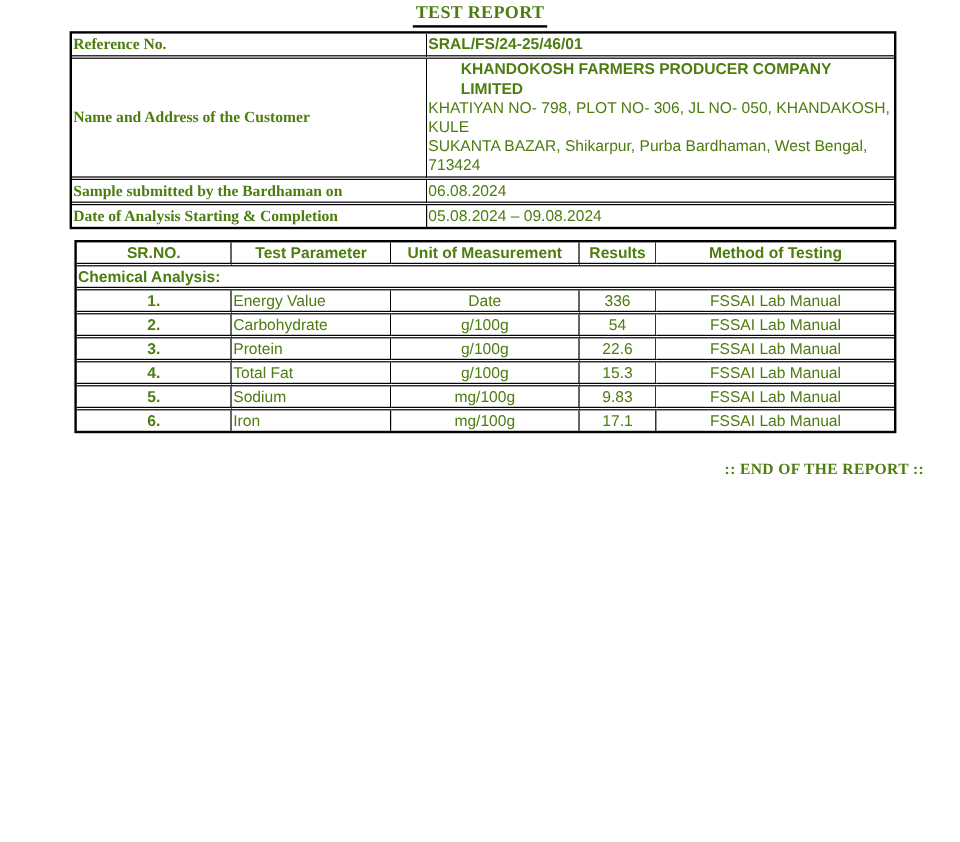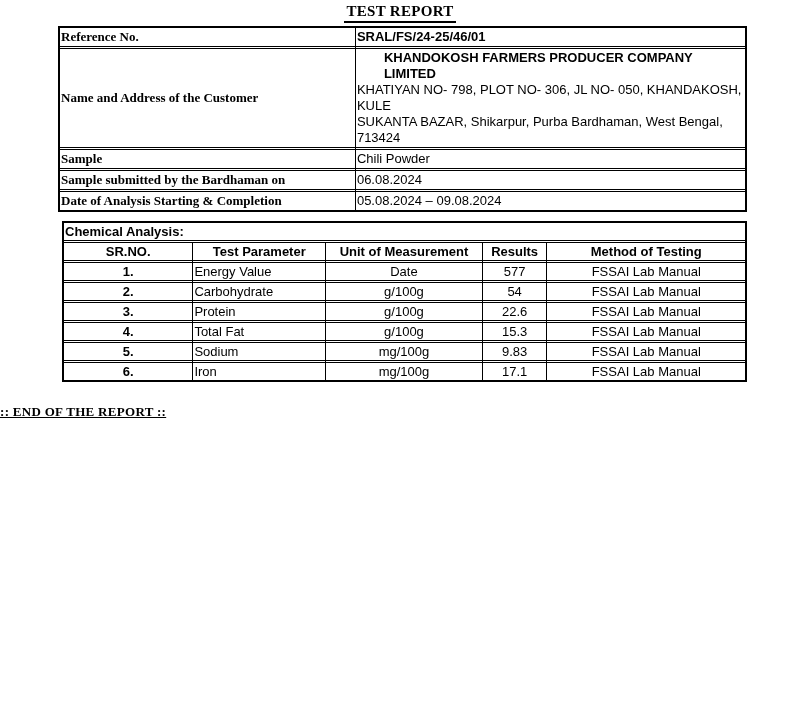--- a/index.html
+++ b/index.html
@@ -2,21 +2,21 @@
 <html><head>
 <meta charset="utf-8">
 <style>
   * { margin: 0; padding: 0; box-sizing: border-box; }
   html, body { background: #ffffff; }
   .page {
     position: relative;
     width: 800px;
     height: 702px;
     background: #ffffff;
-    color: #000000;
+    color: #4d7c0f;
     overflow: hidden;
     font-family: "Liberation Sans", sans-serif;
   }
   .doc-title, .result-title {
     text-align: center;
     font-family: "Liberation Serif", serif;
     font-weight: bold;
     font-size: 15px;
     letter-spacing: 0.3px;
   }
@@ -81,26 +81,25 @@
     font-weight: bold;
     height: 15px;
   }
   .cell-sr { font-weight: bold; }
   .cell-parameter { text-align: left; }
 
   
   .end-line {
     width: 770px;
     margin-top: 22px;
-    text-align: left;
+    text-align: right;
     font-family: "Liberation Serif", serif;
     font-weight: bold;
     font-size: 13px;
     letter-spacing: 0.3px;
-    text-decoration: underline;
   }
 </style>
 </head>
 <body>
 
 <div class="page">
 
   <div class="doc-title">
     <span class="title-underline">TEST REPORT</span>
   </div>
@@ -116,24 +115,20 @@
       <td class="company-name">SRAL/FS/24-25/46/01</td>
     </tr>
     <tr class="row-customer">
       <td>Name and Address of the Customer</td>
       <td>
         <div class="company-name">KHANDOKOSH FARMERS PRODUCER COMPANY LIMITED</div>
         <div>KHATIYAN NO- 798, PLOT NO- 306, JL NO- 050, KHANDAKOSH, KULE</div>
         <div>SUKANTA BAZAR, Shikarpur, Purba Bardhaman, West Bengal,</div>
         <div>713424</div>
       </td>
-    </tr>
-    <tr class="row-sample">
-      <td>Sample</td>
-      <td>Chili Powder</td>
     </tr>
     <tr class="row-submitted">
       <td>Sample submitted by the Bardhaman on</td>
       <td>06.08.2024</td>
     </tr>
     <tr class="row-dates">
       <td>Date of Analysis Starting &amp; Completion</td>
       <td>05.08.2024 – 09.08.2024</td>
     </tr>
   </tbody>
@@ -143,34 +138,34 @@
   <table class="result-table">
     <colgroup>
       <col style="width:19%">
         <col style="width:19.5%">
         <col style="width:23%">
         <col style="width:9.5%">
         <col style="width:29%">
     </colgroup>
     <tbody>
         <tr>
-      <td class="section-cell" colspan="5">Chemical Analysis:</td>
-    </tr>
-    <tr>
       <th>SR.NO.</th>
       <th>Test Parameter</th>
       <th>Unit of Measurement</th>
       <th>Results</th>
       <th>Method of Testing</th>
     </tr>
     <tr>
+      <td class="section-cell" colspan="5">Chemical Analysis:</td>
+    </tr>
+    <tr>
       <td class="cell-divided cell-sr">1.</td>
       <td class="cell-divided cell-parameter">Energy Value</td>
       <td class="cell-divided">Date</td>
-      <td class="cell-divided">577</td>
+      <td class="cell-divided">336</td>
       <td class="cell-divided">FSSAI Lab Manual</td>
     </tr>
     <tr>
       <td class="cell-divided cell-sr">2.</td>
       <td class="cell-divided cell-parameter">Carbohydrate</td>
       <td class="cell-divided">g/100g</td>
       <td class="cell-divided">54</td>
       <td class="cell-divided">FSSAI Lab Manual</td>
     </tr>
     <tr>

